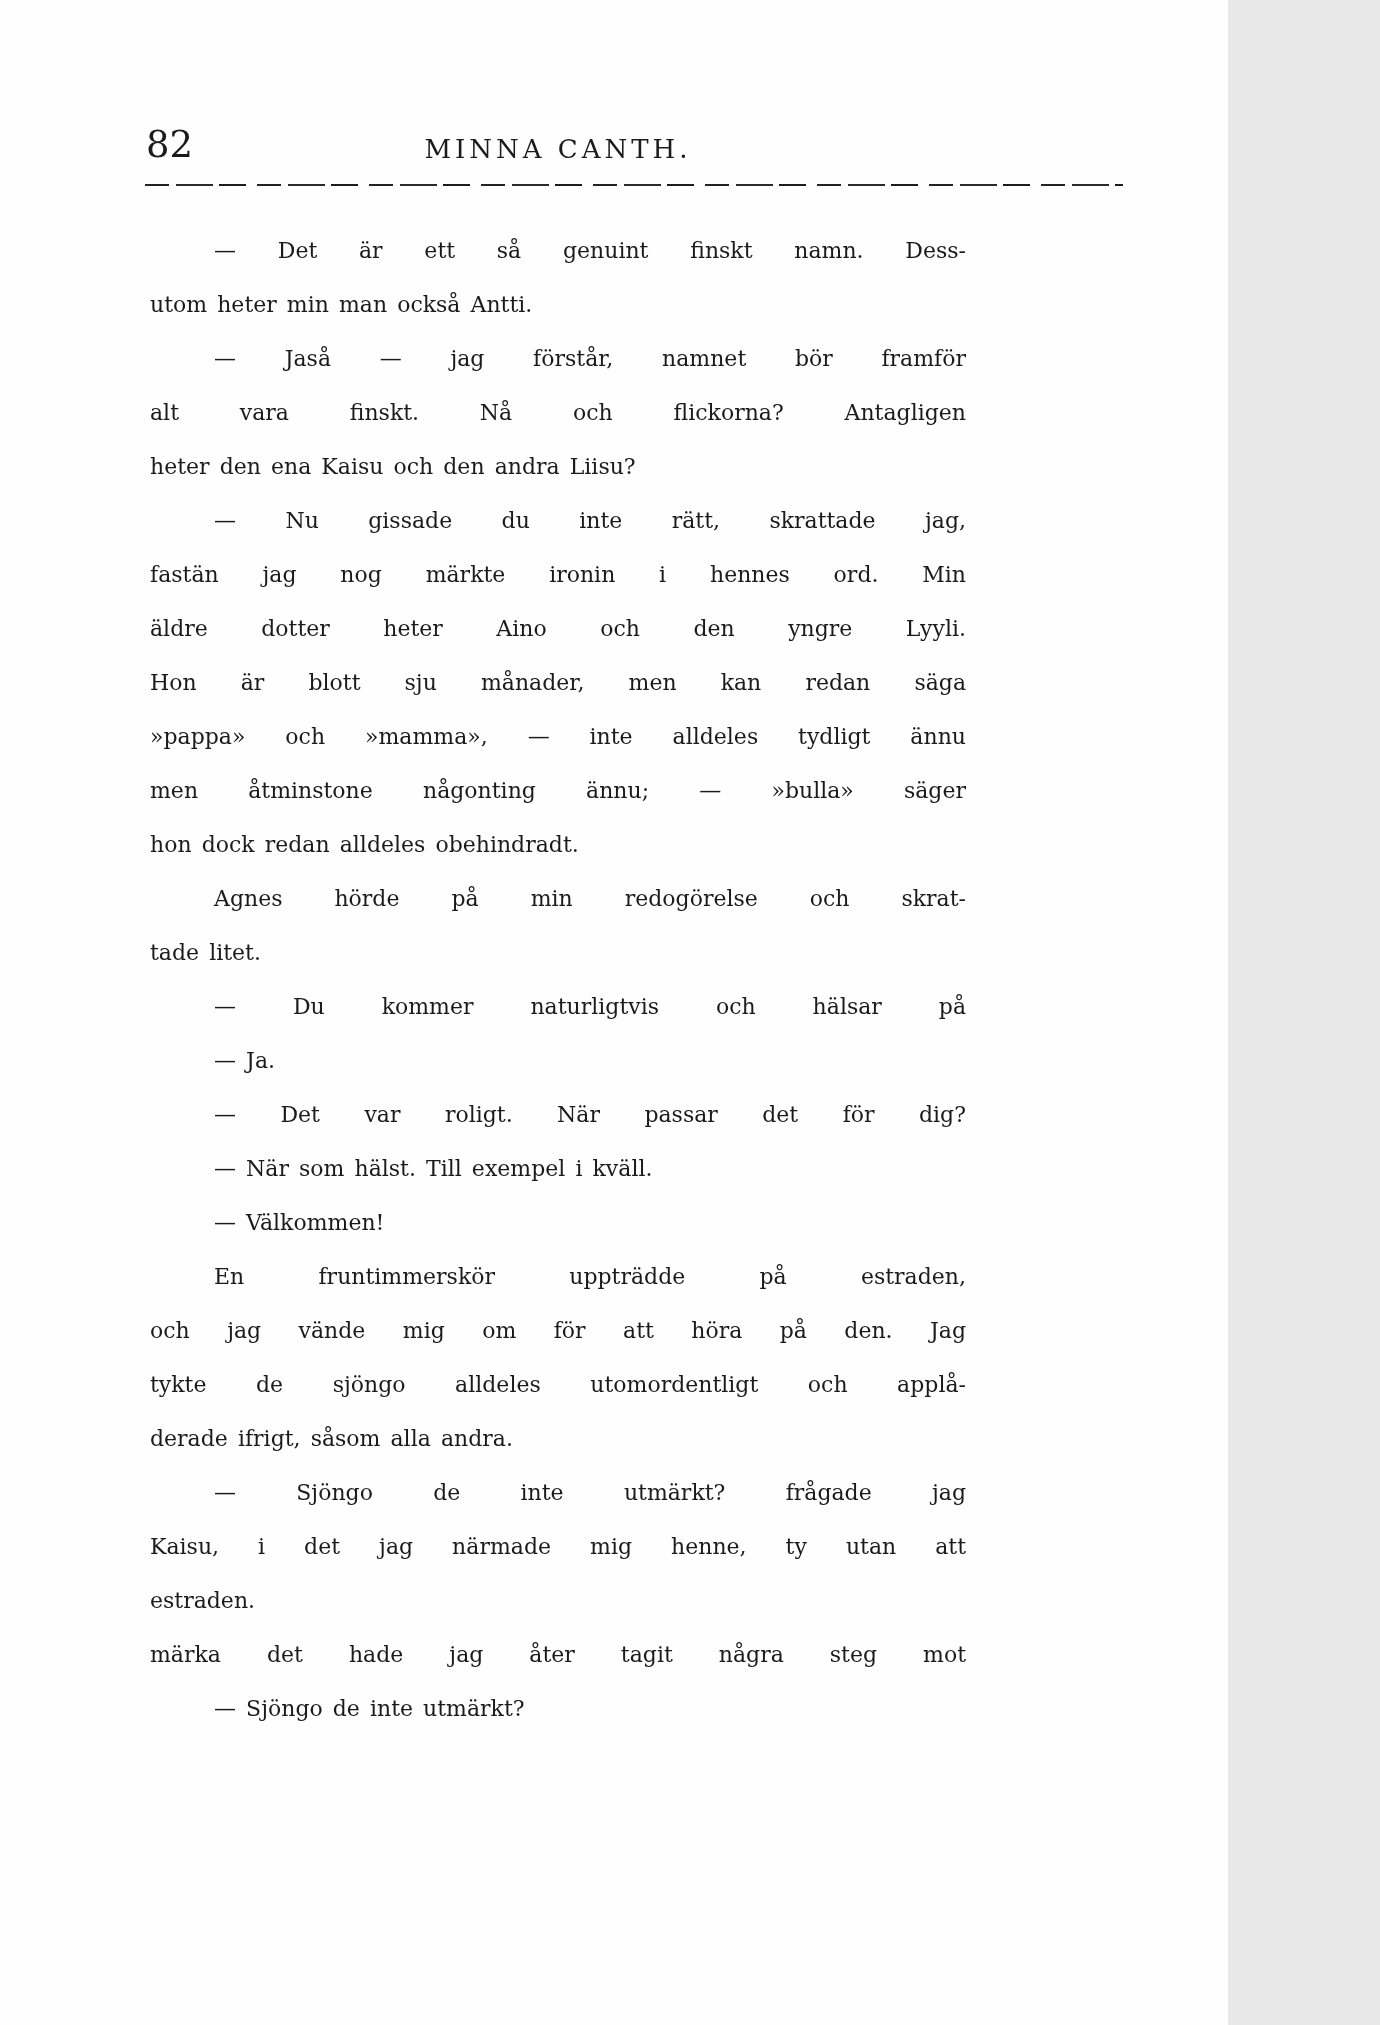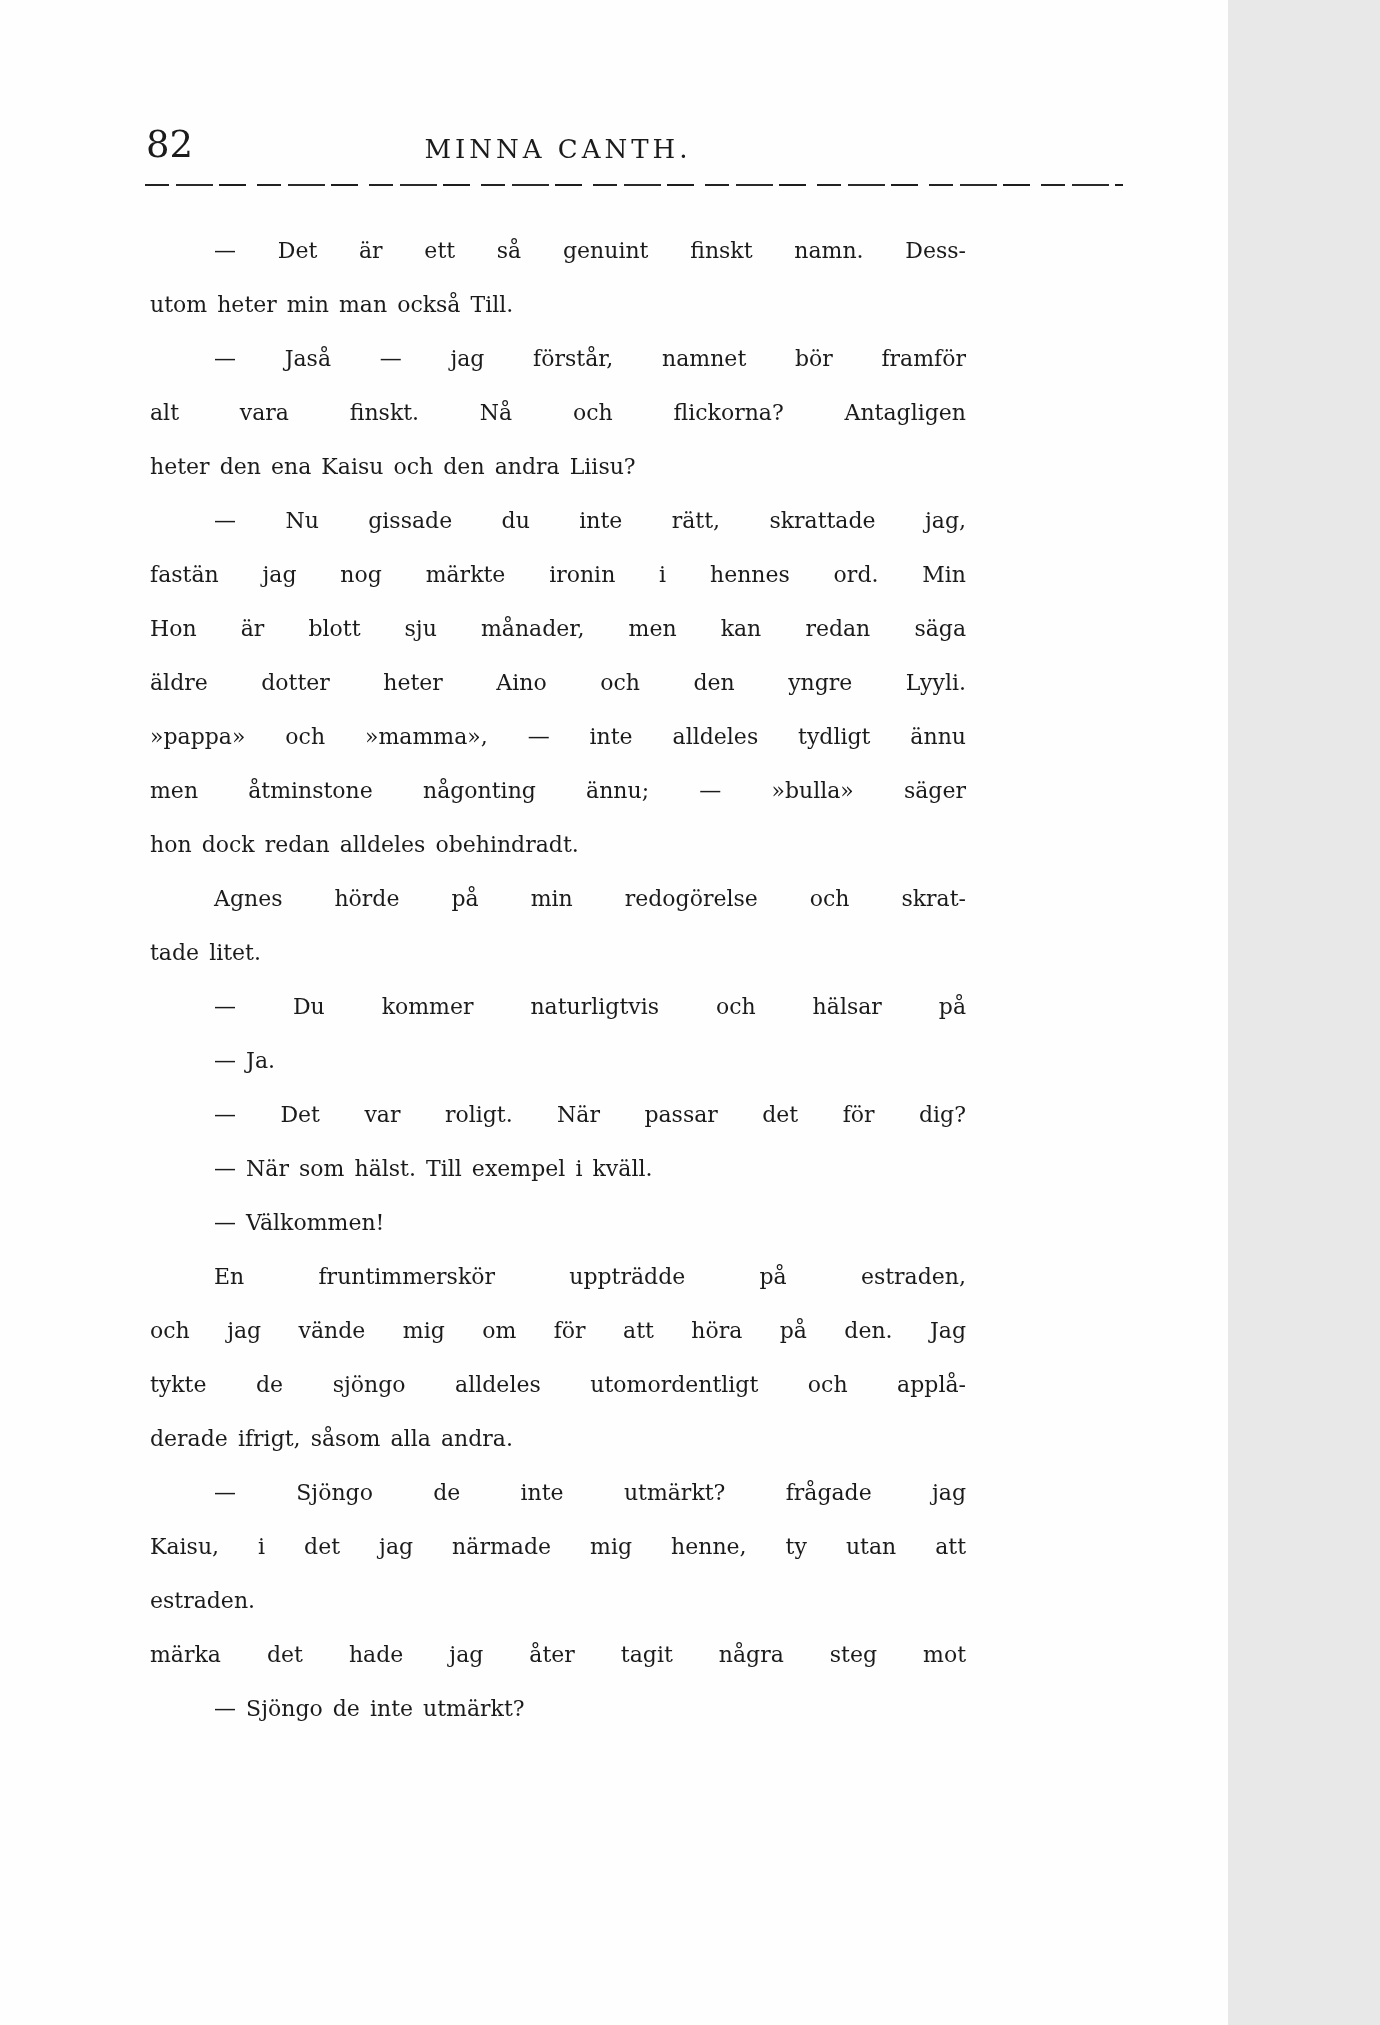--- a/index.html
+++ b/index.html
@@ -65,28 +65,28 @@
 </style>
 </head>
 <body>
 
 <div class="page">
   <div class="pageno">82</div>
   <div class="runhead">MINNA CANTH.</div>
   <div class="rule"></div>
   <div class="text-block">
       <div class="line just ind">— Det är ett så genuint finskt namn. Dess-</div>
-      <div class="line">utom heter min man också Till.</div>
+      <div class="line">utom heter min man också Antti.</div>
       <div class="line just ind">— Jaså — jag förstår, namnet bör framför</div>
       <div class="line just">alt vara finskt. Nå och flickorna? Antagligen</div>
       <div class="line">heter den ena Kaisu och den andra Liisu?</div>
       <div class="line just ind">— Nu gissade du inte rätt, skrattade jag,</div>
       <div class="line just">fastän jag nog märkte ironin i hennes ord. Min</div>
+      <div class="line just">äldre dotter heter Aino och den yngre Lyyli.</div>
       <div class="line just">Hon är blott sju månader, men kan redan säga</div>
-      <div class="line just">äldre dotter heter Aino och den yngre Lyyli.</div>
       <div class="line just">»pappa» och »mamma», — inte alldeles tydligt ännu</div>
       <div class="line just">men åtminstone någonting ännu; — »bulla» säger</div>
       <div class="line">hon dock redan alldeles obehindradt.</div>
       <div class="line just ind">Agnes hörde på min redogörelse och skrat-</div>
       <div class="line">tade litet.</div>
       <div class="line just ind">— Du kommer naturligtvis och hälsar på</div>
       <div class="line ind">— Ja.</div>
       <div class="line just ind">— Det var roligt. När passar det för dig?</div>
       <div class="line ind">— När som hälst. Till exempel i kväll.</div>
       <div class="line ind">— Välkommen!</div>

